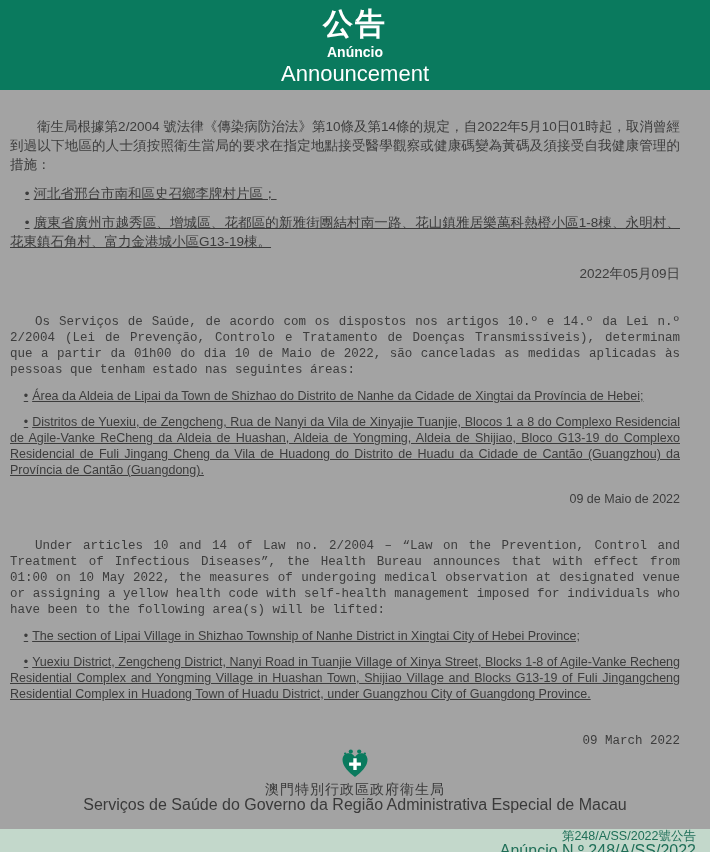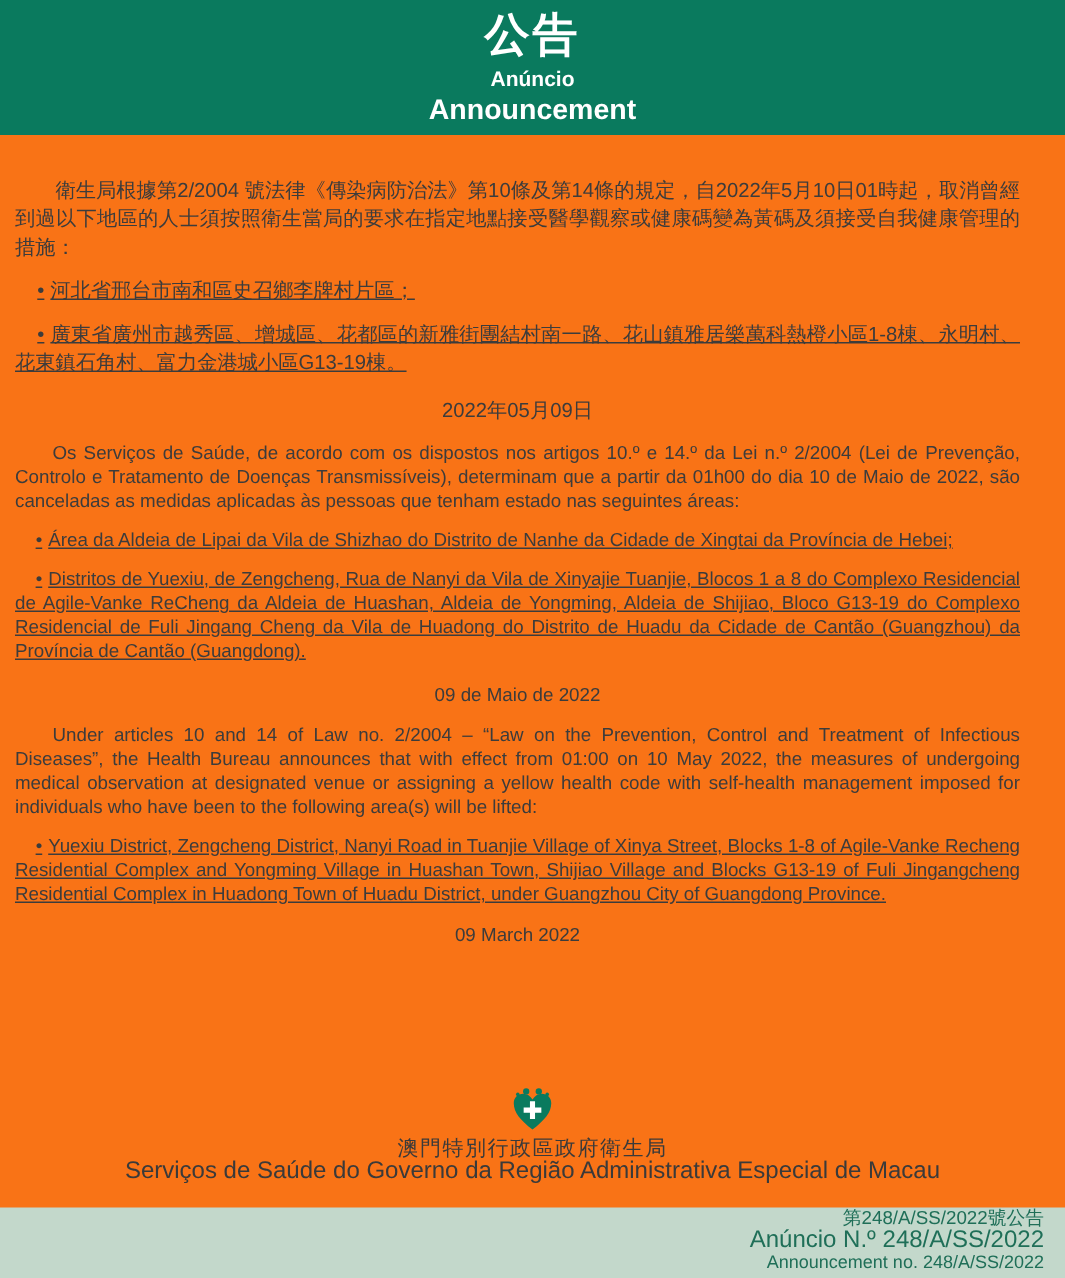--- a/index.html
+++ b/index.html
@@ -1,53 +1,53 @@
 <!DOCTYPE html>
 <html><head>
 <meta charset="utf-8">
 <style>
   html,body{margin:0;padding:0;background:#ffffff;}
   .page{
     position:relative;
     width:710px;height:852px;
-    background:#f97316;
+    background:#a3a3a3;
     font-family:"Liberation Sans", sans-serif;
     color:#3c3c3c;
     display:flex;flex-direction:column;
     overflow:hidden;
   }
   
   .banner{
     background:#0a7a5e;
     color:#ffffff;
     text-align:center;
     height:90px;
     box-sizing:border-box;
     padding-top:5px;
     flex:0 0 auto;
   }
   .banner .t-zh{font-size:30px;font-weight:bold;line-height:37px;letter-spacing:2px;}
   .banner .t-pt{font-size:14px;font-weight:bold;line-height:21px;}
-  .banner .t-en{font-size:19px;font-weight:bold;line-height:22px;}
+  .banner .t-en{font-size:22px;font-weight:normal;line-height:22px;}
   
   .content{
     padding:10px 30px 0 10px;
     flex:0 0 auto;
   }
   p{margin:0;text-align:justify;}
   .zh{font-size:13.5px;line-height:19px;}
   .latin{font-size:12.5px;line-height:16px;}
   .intro{text-indent:2em;}
   .bullet{text-indent:1.1em;}
   .bullet .dot{margin-right:4px;}
   .mt-first{margin-top:17px;}
   .mt-para{margin-top:10px;text-decoration:underline;}
   .mt-date{margin-top:13px;}
-  .mt-sect{margin-top:11px;}
-  .date-line{text-align:center;}
+  .mt-sect{margin-top:31px;font-family:Liberation Mono, monospace;}
+  .date-line{text-align:right;}
   
   .spacer{flex:1 1 auto;}
   .org{
     text-align:center;
     flex:0 0 auto;
     padding-bottom:18px;
   }
   .org .logo{display:block;margin:0 auto 2px auto;}
   .org .name-zh{font-size:14px;line-height:17px;color:#3a3a3a;letter-spacing:1px;}
   .org .name-pt{font-size:16px;line-height:13px;color:#3a3a3a;text-align:center;}
@@ -77,25 +77,26 @@
   </div>
 
   <div class="content">
 
     <p class="zh intro mt-first">衛生局根據第2/2004 號法律《傳染病防治法》第10條及第14條的規定，自2022年5月10日01時起，取消曾經到過以下地區的人士須按照衛生當局的要求在指定地點接受醫學觀察或健康碼變為黃碼及須接受自我健康管理的措施：</p>
     <p class="zh bullet mt-para"><span class="dot">•</span><span>河北省邢台市南和區史召鄉李牌村片區；</span></p>
     <p class="zh bullet mt-para"><span class="dot">•</span><span>廣東省廣州市越秀區、增城區、花都區的新雅街團結村南一路、花山鎮雅居樂萬科熱橙小區1-8棟、永明村、花東鎮石角村、富力金港城小區G13-19棟。</span></p>
     <p class="zh date-line mt-date">2022年05月09日</p>
 
     <p class="latin intro mt-sect">Os Serviços de Saúde, de acordo com os dispostos nos artigos 10.º e 14.º da Lei n.º 2/2004 (Lei de Prevenção, Controlo e Tratamento de Doenças Transmissíveis), determinam que a partir da 01h00 do dia 10 de Maio de 2022, são canceladas as medidas aplicadas às pessoas que tenham estado nas seguintes áreas:</p>
-    <p class="latin bullet mt-para"><span class="dot">•</span><span>Área da Aldeia de Lipai da Vila de Shizhao do Distrito de Nanhe da Cidade de Xingtai da Província de Hebei;</span></p>
+    <p class="latin bullet mt-para"><span class="dot">•</span><span>Área da Aldeia de Lipai da Town de Shizhao do Distrito de Nanhe da Cidade de Xingtai da Província de Hebei;</span></p>
     <p class="latin bullet mt-para"><span class="dot">•</span><span>Distritos de Yuexiu, de Zengcheng, Rua de Nanyi da Vila de Xinyajie Tuanjie, Blocos 1 a 8 do Complexo Residencial de Agile-Vanke ReCheng da Aldeia de Huashan, Aldeia de Yongming, Aldeia de Shijiao, Bloco G13-19 do Complexo Residencial de Fuli Jingang Cheng da Vila de Huadong do Distrito de Huadu da Cidade de Cantão (Guangzhou) da Província de Cantão (Guangdong).</span></p>
     <p class="latin date-line mt-date">09 de Maio de 2022</p>
 
     <p class="latin intro mt-sect">Under articles 10 and 14 of Law no. 2/2004 – “Law on the Prevention, Control and Treatment of Infectious Diseases”, the Health Bureau announces that with effect from 01:00 on 10 May 2022, the measures of undergoing medical observation at designated venue or assigning a yellow health code with self-health management imposed for individuals who have been to the following area(s) will be lifted:</p>
+    <p class="latin bullet mt-para"><span class="dot">•</span><span>The section of Lipai Village in Shizhao Township of Nanhe District in Xingtai City of Hebei Province;</span></p>
     <p class="latin bullet mt-para"><span class="dot">•</span><span>Yuexiu District, Zengcheng District, Nanyi Road in Tuanjie Village of Xinya Street, Blocks 1-8 of Agile-Vanke Recheng Residential Complex and Yongming Village in Huashan Town, Shijiao Village and Blocks G13-19 of Fuli Jingangcheng Residential Complex in Huadong Town of Huadu District, under Guangzhou City of Guangdong Province.</span></p>
     <p class="latin date-line mt-sect">09 March 2022</p>
 
   </div>
 
   <div class="spacer"></div>
 
   <div class="org">
     <svg class="logo" width="30" height="30" viewBox="0 0 30 30">
       <g fill="#0a7a5e">

